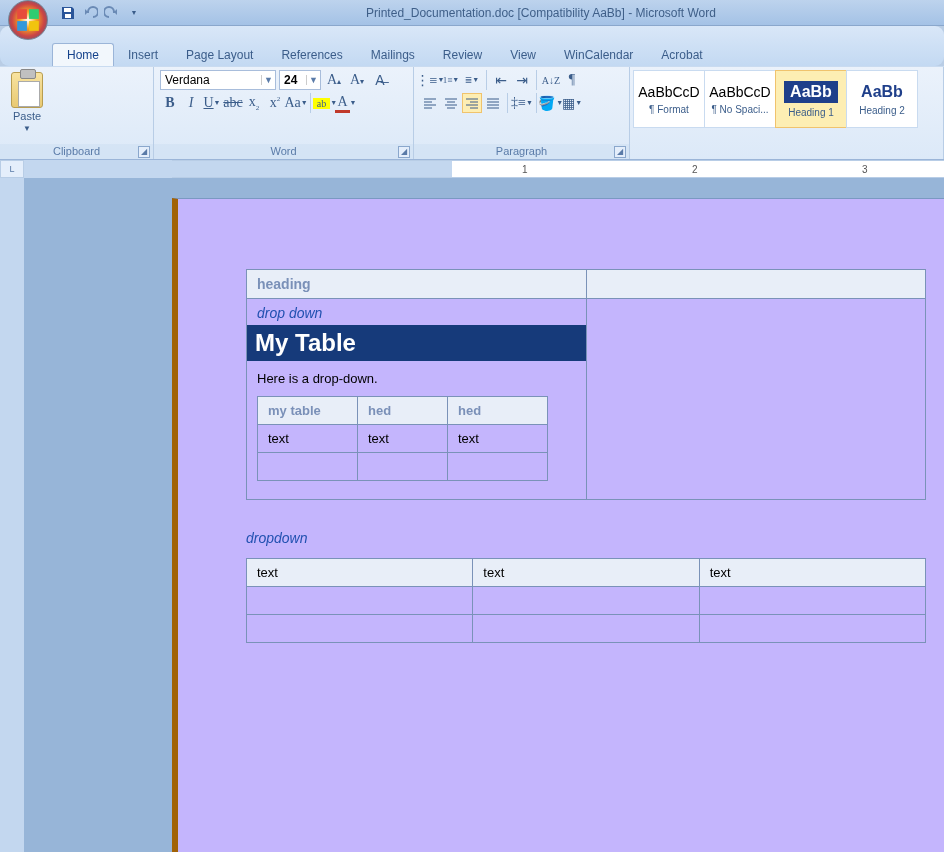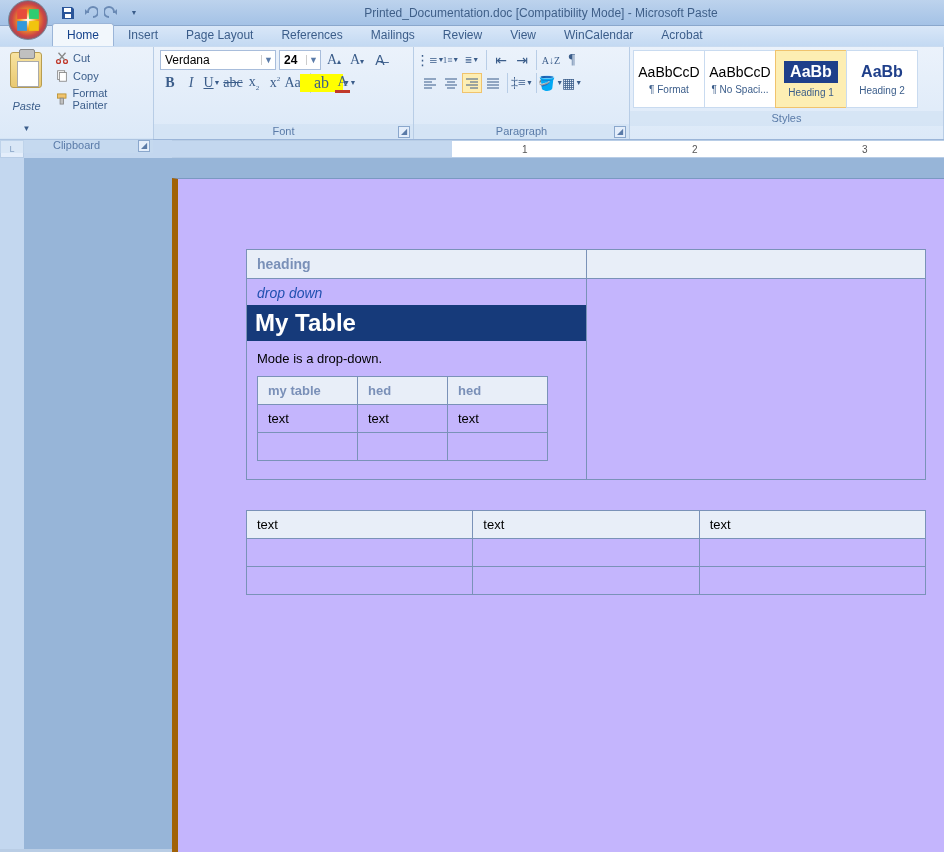--- a/index.html
+++ b/index.html
@@ -7,37 +7,37 @@
 
 
 .titlebar { height: 26px; background: linear-gradient(#bdd3ed, #a4c2e6); display: flex; align-items: center; padding: 0 4px; border-bottom: 1px solid #8aa7cc; }
 .office-btn { width: 40px; height: 40px; background: radial-gradient(circle, #fff, #f5a623 30%, #c44 60%, #369 100%); border-radius: 50%; border: 1px solid #789; margin-left: 4px; margin-top: 14px; z-index: 10; position: relative; display:flex; align-items:center; justify-content:center; }
 .office-btn svg { width: 26px; height: 26px; }
 .qat { display: flex; gap: 6px; margin-left: 12px; align-items:center; }
 .qat-btn { width: 16px; height: 16px; display:flex; align-items:center; justify-content:center; color:#3a5a8a; }
 .title-text { flex: 1; text-align: center; color: #3f5f88; font-size: 12px; }
 
 
-.tabs-row { height: 20px; background: linear-gradient(#d9e7f8, #c3d9f2); display: flex; align-items: flex-end; padding-left: 52px; gap: 0; }
+.tabs-row { height: 40px; background: linear-gradient(#d9e7f8, #c3d9f2); display: flex; align-items: flex-end; padding-left: 52px; gap: 0; border-radius: 9px; }
 .tab { padding: 4px 14px; color: #3b5d8a; font-size: 12px; cursor: pointer; }
 .tab.active { background: #f2f7fc; border: 1px solid #9bb5d8; border-bottom: none; border-radius: 3px 3px 0 0; color: #15428b; }
 
 
 .ribbon { height: 94px; background: linear-gradient(#ebf2fb, #dce9f8); display: flex; border-bottom: 1px solid #9bb5d8; border-top:1px solid #c9dbf0; }
 .rgroup { border-right: 1px solid #b8cde6; display: flex; flex-direction: column; position: relative; }
 .rgroup-body { flex: 1; display: flex; padding: 3px 6px; gap: 4px; align-items: flex-start; }
 .rgroup-label { text-align: center; color: #5a7ba8; font-size: 11px; padding: 1px 0 2px; background: rgba(200,220,240,.4); position: relative; }
 .rgroup-label .launcher { position: absolute; right: 3px; top: 2px; width: 12px; height: 12px; border: 1px solid #8aa7cc; background: #e4eefb; font-size: 8px; line-height:10px; text-align:center; color:#5a7ba8; }
 
 
 .paste-big { display: flex; flex-direction: column; align-items: center; width: 42px; padding: 2px; }
 .paste-icon { width: 32px; height: 36px; background: linear-gradient(#f8e3a0, #e9c972); border: 1px solid #b89d50; border-radius: 3px; position: relative; }
 .paste-icon::before { content: ""; position: absolute; top: -4px; left: 8px; width: 14px; height: 8px; background: #c0c0c0; border: 1px solid #888; border-radius: 2px; }
 .paste-icon::after { content: ""; position: absolute; top: 8px; left: 6px; width: 20px; height: 24px; background: #fff; border: 1px solid #aaa; }
-.paste-big span { color: #3b5d8a; margin-top: 12px; font-style: italic; }
+.paste-big span { color: #3b5d8a; margin-top: 2px; }
 .paste-big .dd { font-size: 8px; color:#3b5d8a; }
 .clip-side { display: flex; flex-direction: column; gap: 2px; justify-content: center; }
 .clip-btn { display: flex; align-items: center; gap: 4px; padding: 1px 4px; color: #3b5d8a; font-size: 11px; }
 .clip-btn svg { width: 14px; height: 14px; }
 
 
 .font-top { display: flex; gap: 3px; align-items:center; }
 .combo { display: flex; height: 20px; border: 1px solid #a8bddb; background: #fff; align-items:center; }
 .combo input { border: none; outline: none; font-size: 12px; padding: 0 4px; height: 18px; }
 .combo .dd { width: 14px; text-align:center; color:#5a7ba8; border-left:1px solid #ccc; font-size:9px; }
@@ -124,21 +124,21 @@
     <div class="qat-btn">
         <svg viewBox="0 0 16 16">
           <path fill="none" stroke="#6a8ab5" stroke-width="2" d="M5 12a5 5 0 1 1 5-5h3"></path>
           <path fill="#6a8ab5" d="M13 4v6l-3-3z"></path>
         </svg>
       </div>
     <div class="qat-btn">
         <span class="dd-arrow">▼</span>
       </div>
   </div>
-  <div class="title-text">Printed_Documentation.doc [Compatibility Mode] - Microsoft Paste</div>
+  <div class="title-text">Printed_Documentation.doc [Compatibility AaBb] - Microsoft Word</div>
 </div>
 
 <div class="tabs-row">
   <div class="tab active">Home</div>
   <div class="tab">Insert</div>
   <div class="tab">Page Layout</div>
   <div class="tab">References</div>
   <div class="tab">Mailings</div>
   <div class="tab">Review</div>
   <div class="tab">View</div>
@@ -147,44 +147,20 @@
 </div>
 
 <div class="ribbon">
 
   <div class="rgroup" style="width:154px">
     <div class="rgroup-body">
       <div class="paste-big">
         <div class="paste-icon"></div>
         <span>Paste</span>
         <span class="dd">▼</span>
-      </div>
-      <div class="clip-side">
-        <div class="clip-btn">
-          <svg viewBox="0 0 16 16">
-              <circle cx="4" cy="12" r="2.2" fill="none" stroke="#c0392b" stroke-width="1.5"></circle>
-              <circle cx="12" cy="12" r="2.2" fill="none" stroke="#c0392b" stroke-width="1.5"></circle>
-              <path stroke="#888" stroke-width="1.5" d="M5 10 L12 2 M11 10 L4 2"></path>
-            </svg>
-          <span>Cut</span>
-        </div>
-        <div class="clip-btn">
-          <svg viewBox="0 0 16 16">
-              <rect x="3" y="2" width="8" height="10" fill="#fff" stroke="#888"></rect>
-              <rect x="5" y="4" width="8" height="10" fill="#fff" stroke="#888"></rect>
-            </svg>
-          <span>Copy</span>
-        </div>
-        <div class="clip-btn">
-          <svg viewBox="0 0 16 16">
-              <rect x="3" y="2" width="10" height="5" fill="#f0c36d" stroke="#b89030"></rect>
-              <rect x="6" y="7" width="4" height="7" fill="#c0c0c0" stroke="#888"></rect>
-            </svg>
-          <span>Format Painter</span>
-        </div>
       </div>
     </div>
     <div class="rgroup-label"><span>Clipboard</span><div class="launcher">◢</div></div>
   </div>
 
   <div class="rgroup" style="width:260px">
     <div class="rgroup-body">
       <div class="font-group-body">
         <div class="font-top">
           <div class="combo font-name">
@@ -224,31 +200,31 @@
             </div>
           <div class="ibtn">
               <span>x<sup style="font-size:7px">2</sup></span>
             </div>
           <div class="ibtn">
               <span>Aa</span>
               <span class="dd-arrow">▼</span>
             </div>
           <div class="sep"></div>
           <div class="ibtn">
-              <span style="background:#ffff00;padding:0 14px;font-size:16px">ab</span>
+              <span style="background:#ffff00;padding:0 4px;font-size:10px">ab</span>
               <span class="dd-arrow">▼</span>
             </div>
           <div class="ibtn">
               <span style="border-bottom:3px solid #c0392b;padding:0 2px">A</span>
               <span class="dd-arrow">▼</span>
             </div>
         </div>
       </div>
     </div>
-    <div class="rgroup-label"><span>Font</span><div class="launcher">◢</div></div>
+    <div class="rgroup-label"><span>Word</span><div class="launcher">◢</div></div>
   </div>
 
   <div class="rgroup" style="width:216px">
     <div class="rgroup-body">
       <div class="para-body">
         <div class="para-row">
           <div class="ibtn">
               <span>⋮≡</span>
               <span class="dd-arrow">▼</span>
             </div>
@@ -328,21 +304,20 @@
       </div>
       <div class="style-item sel">
         <div class="style-preview h1">AaBb</div>
         <div class="style-name">Heading 1</div>
       </div>
       <div class="style-item">
         <div class="style-preview h2">AaBb</div>
         <div class="style-name">Heading 2</div>
       </div>
     </div>
-    <div class="rgroup-label">Styles</div>
   </div>
 </div>
 
 <div class="ruler-row">
   <div class="ruler-corner">L</div>
   <div class="ruler-gutter"></div>
   <div class="ruler-main">
     <div class="ruler-shade"></div>
     <div class="tick" style="left:350px">1</div>
     <div class="tick" style="left:520px">2</div>
@@ -359,21 +334,21 @@
         <tbody>
             <tr class="hrow">
               <td style="width:340px"><span class="heading-text">heading</span></td>
               <td></td>
             </tr>
         <tr>
               <td style="padding:6px 0 18px 0">
           <div style="padding:0 10px" class="dd-title">drop down</div>
           <div class="mytable-banner">My Table</div>
           <div style="padding:0 10px">
-            <div class="dd-text">Mode is a drop-down.</div>
+            <div class="dd-text">Here is a drop-down.</div>
             <table class="inner-tbl">
               <tbody>
                       <tr class="ih">
                 <td style="width:100px">my table</td>
                 <td style="width:90px">hed</td>
                 <td style="width:100px">hed</td>
               </tr>
               <tr>
                 <td>text</td>
                 <td>text</td>
@@ -387,20 +362,21 @@
             </tbody>
                   </table>
           </div>
         </td>
               <td></td>
             </tr>
       </tbody>
         </table>
 
       <div class="second-dd">
+        <div class="dd-title">dropdown</div>
         <table class="second-tbl">
           <tbody>
               <tr class="hrow2">
             <td>text</td>
             <td>text</td>
             <td>text</td>
           </tr>
           <tr>
                 <td>&nbsp;</td>
                 <td></td>

